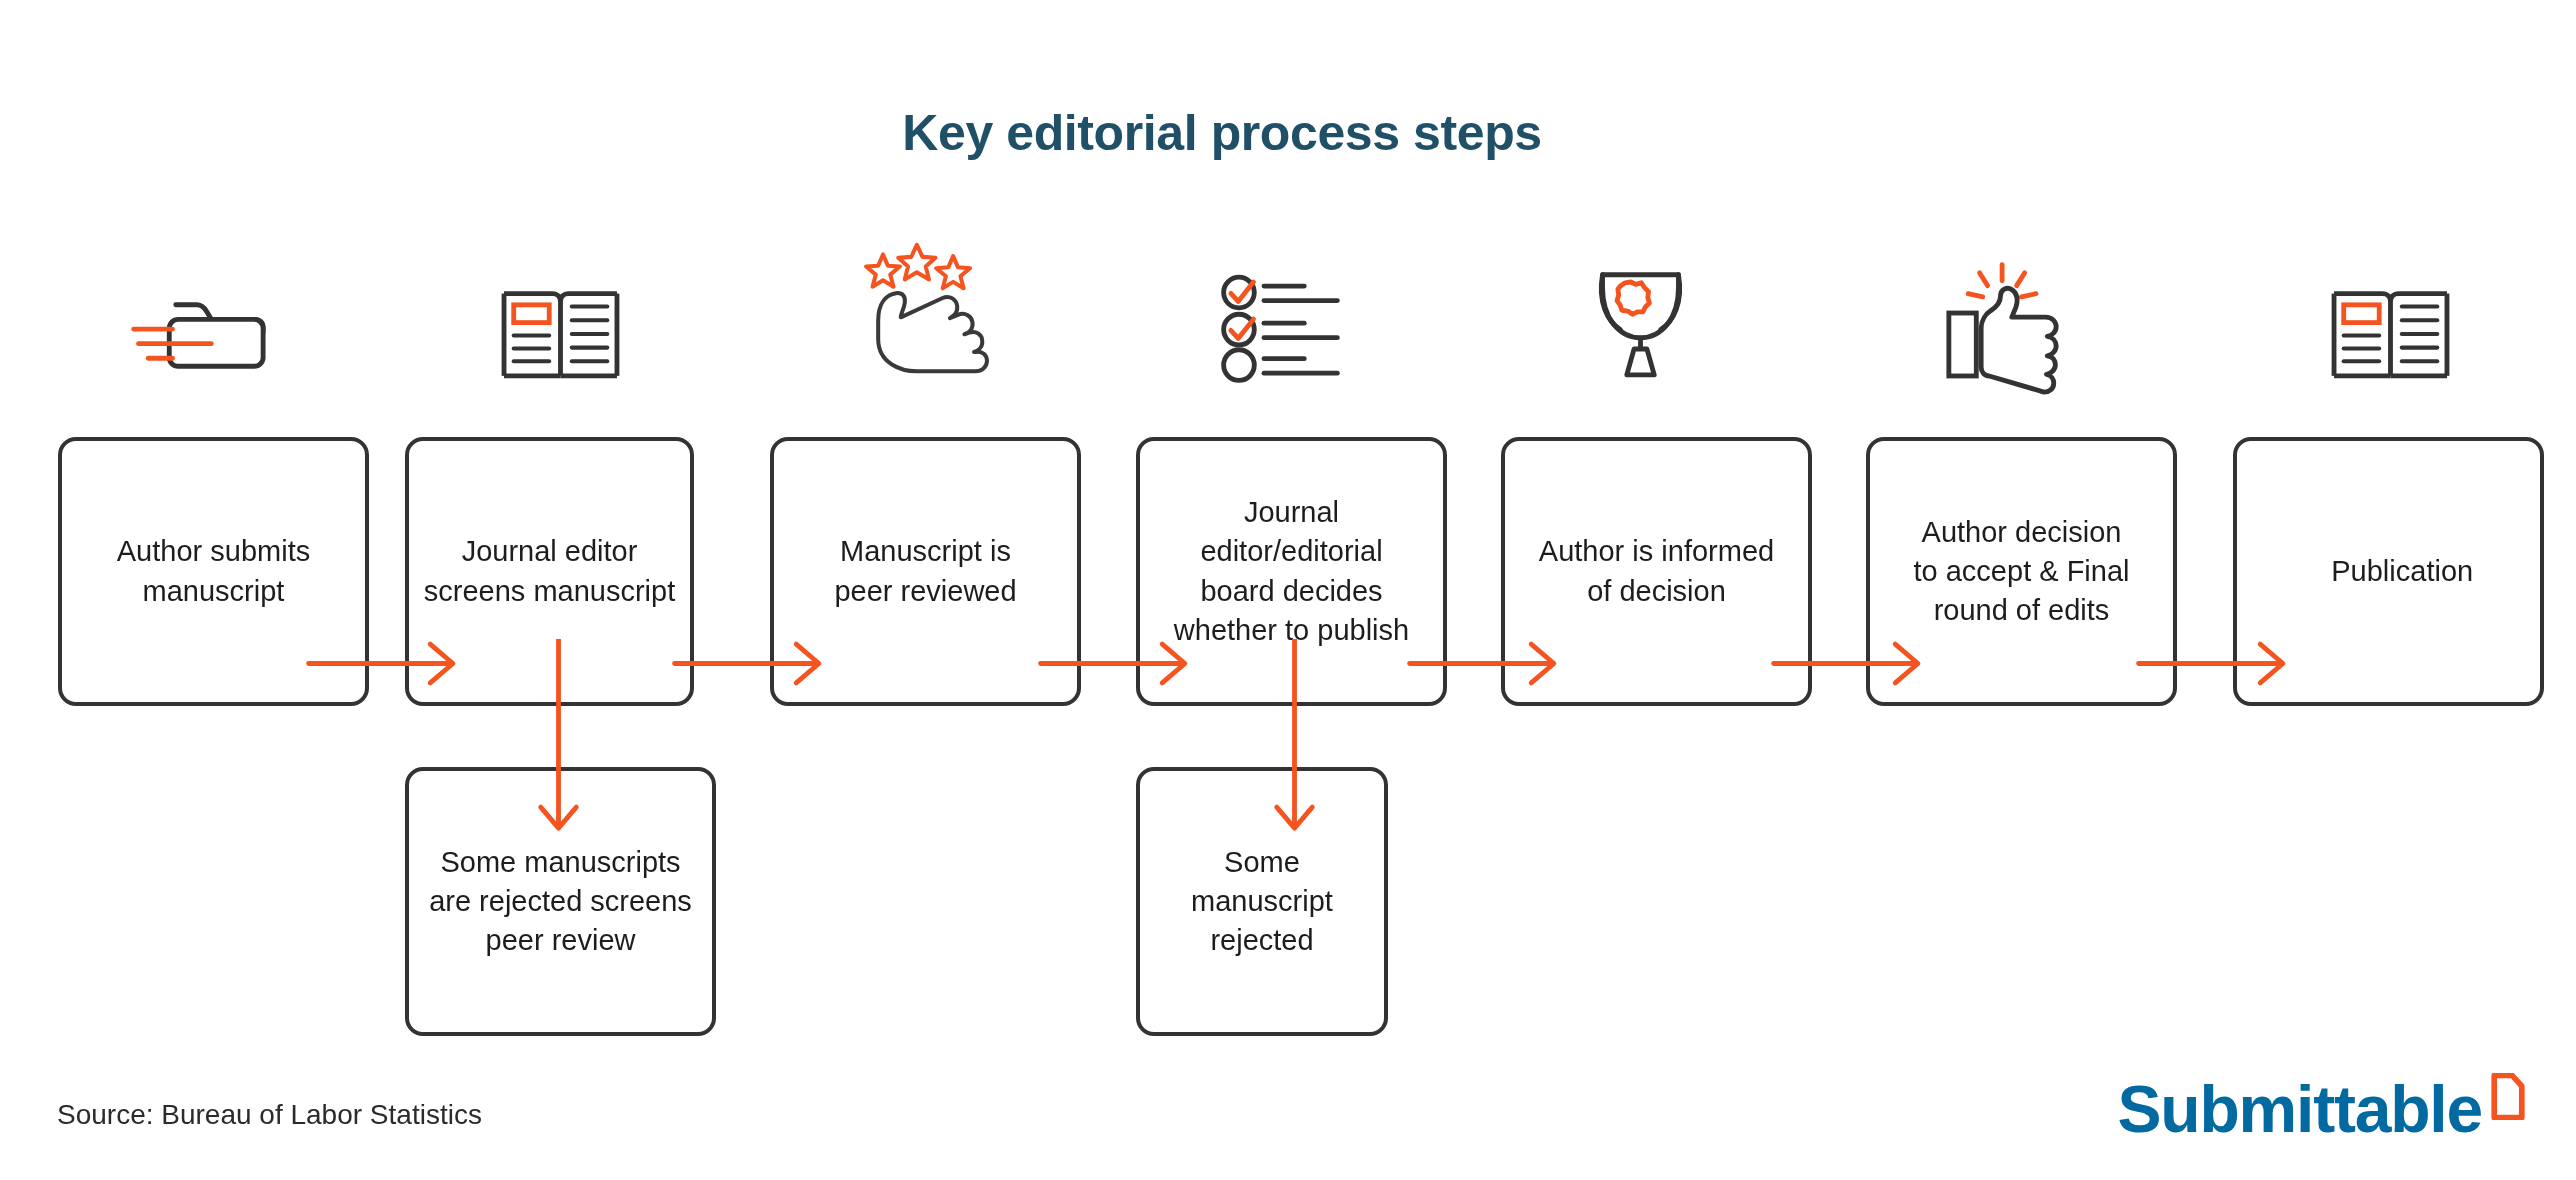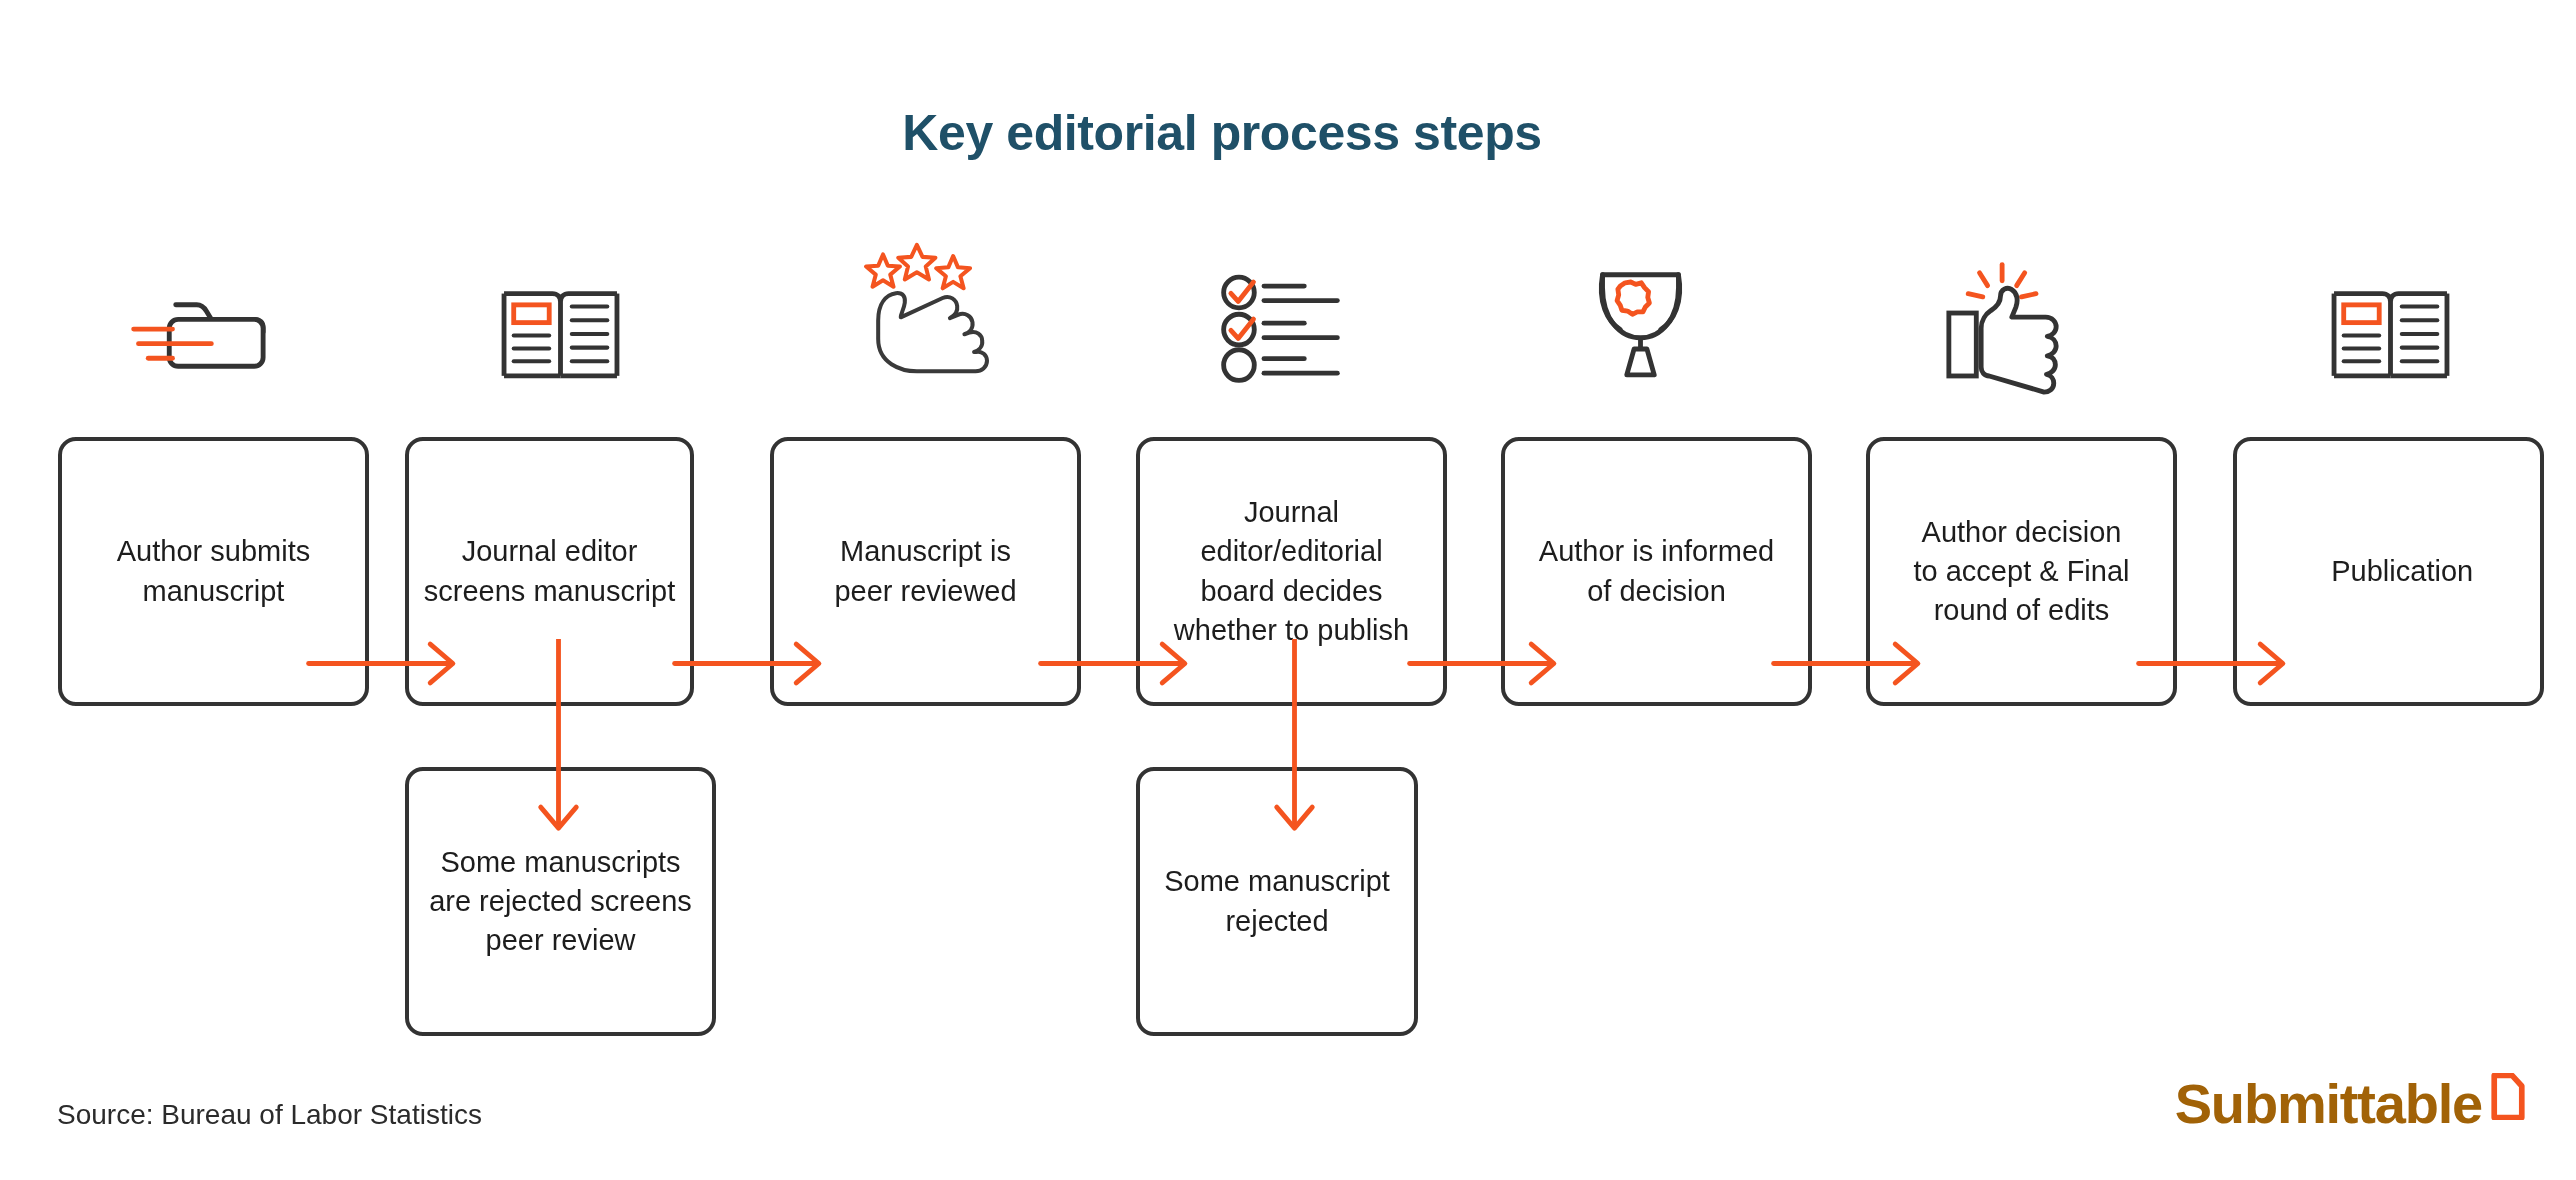--- a/index.html
+++ b/index.html
@@ -98,23 +98,23 @@
     color: #2b2b2b;
   }
   .logo {
     position: absolute;
     right: 50px;
     top: 1076px;
     display: flex;
     align-items: flex-start;
   }
   .logo-word {
-    font-size: 56px;
+    font-size: 66px;
     font-weight: bold;
-    color: #a16207;
+    color: #0369a1;
     letter-spacing: -1.2px;
     line-height: 1;
   }
   .logo-mark {
     margin-left: 8px;
     margin-top: -3.2px;
   }
   .logo-mark svg { display: block; }
 </style>
 </head>
@@ -278,21 +278,21 @@
   <div class="step-box" style="left:2233px; top:437px; width:311px; height:269px;padding-left:42px;">
     <span class="label">Publication</span>
   </div>
 
   <div class="branch-box" style="left:405px; top:767px; width:311px; height:269px;">
     <span class="label">Some manuscripts
 are rejected screens
 peer review</span>
   </div>
 
-  <div class="branch-box" style="left:1136px; top:767px; width:282px; height:269px;">
+  <div class="branch-box" style="left:1136px; top:767px; width:252px; height:269px;">
     <span class="label">Some manuscript
 rejected</span>
   </div>
 
   <div class="arrow-h" style="left:307px; top:639px; width:154px; height:49px;">
     <svg width="154" height="49" viewBox="0 0 190 60">
       <line x1="2" y1="30" x2="178" y2="30" stroke="#f4541f" stroke-width="6" stroke-linecap="round"></line>
       <polyline points="152,6 180,30 152,54" fill="none" stroke="#f4541f" stroke-width="6" stroke-linecap="round" stroke-linejoin="round"></polyline>
     </svg>
   </div>

